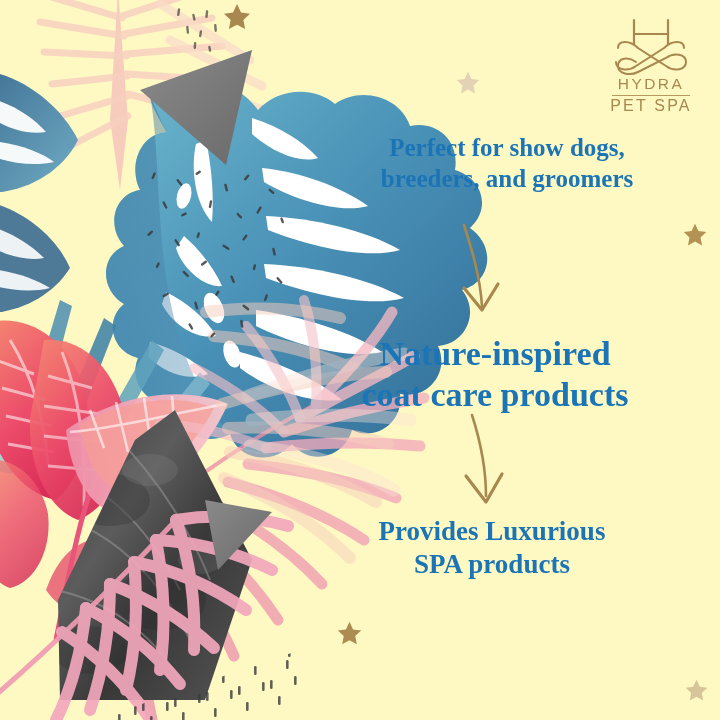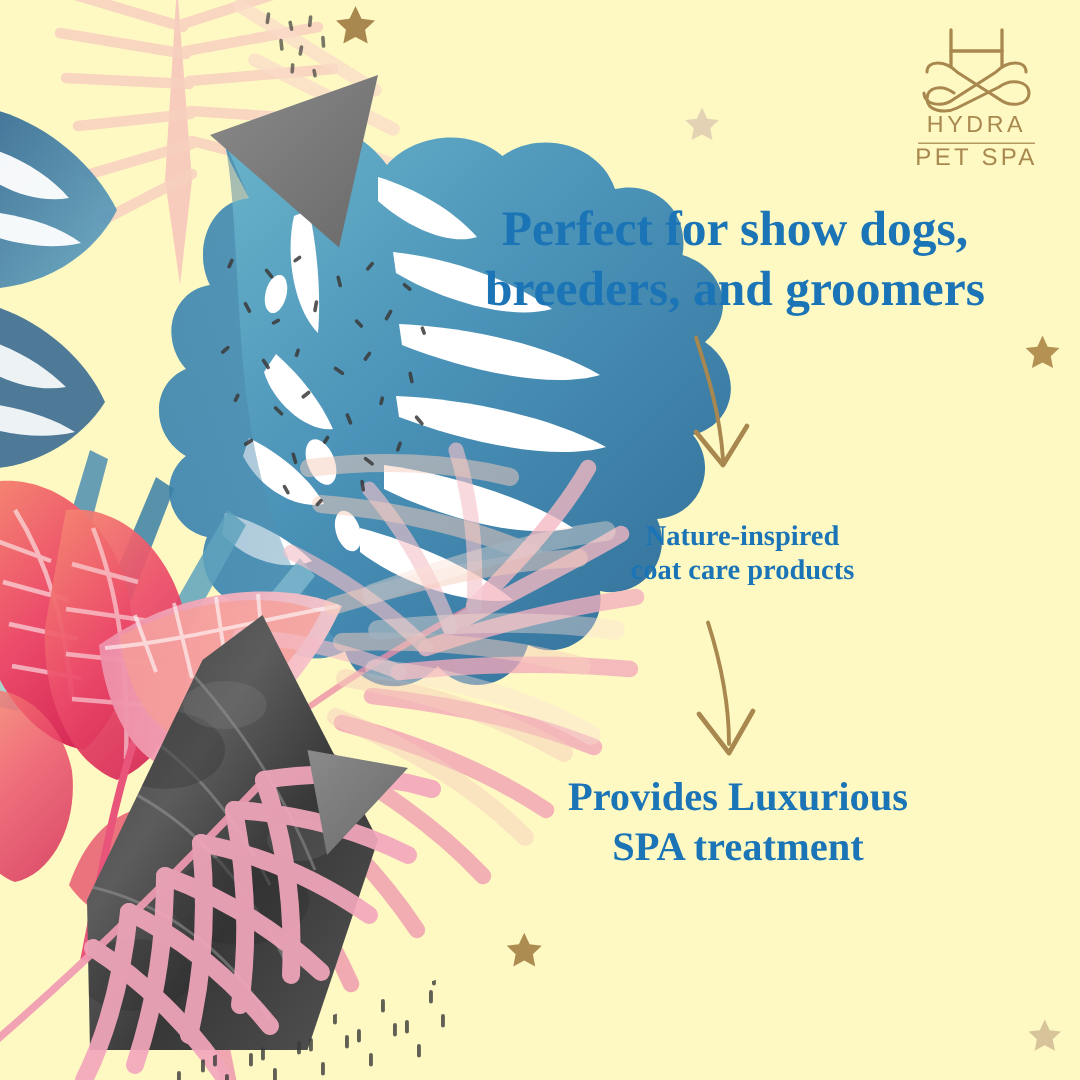--- a/index.html
+++ b/index.html
@@ -41,22 +41,22 @@
   
   .msg{
     position:absolute;
     text-align:center;
     color:#1B74B6;
     font-family:"Liberation Serif",serif;
     font-weight:bold;
     line-height:1.22;
     white-space:pre-line;
   }
-  #msg1{left:300px;top:133px;width:380px;font-size:33px;}
-  #msg2{left:330px;top:346px;width:330px;font-size:19px;}
+  #msg1{left:317px;top:133px;width:380px;font-size:25px;}
+  #msg2{left:330px;top:333px;width:330px;font-size:34px;}
   #msg3{left:312px;top:515px;width:360px;font-size:27px;}
 
   
   .arrow{position:absolute;}
   #arrow1{left:438px;top:222px;width:90px;height:104px;}
   #arrow2{left:448px;top:412px;width:90px;height:104px;}
 
   
   .star{position:absolute;}
 </style>
@@ -409,21 +409,21 @@
     <div class="logo-name">HYDRA</div>
     <div class="logo-rule"></div>
     <div class="logo-sub">PET SPA</div>
   </div>
 
   <div class="msg" id="msg1">Perfect for show dogs,
 breeders, and groomers</div>
   <div class="msg" id="msg2">Nature-inspired
 coat care products</div>
   <div class="msg" id="msg3">Provides Luxurious
-SPA treatment</div>
+SPA products</div>
 
   <svg class="arrow" id="arrow1" viewBox="0 0 90 104" xmlns="http://www.w3.org/2000/svg">
     <g fill="none" stroke="#A8884E" stroke-linecap="round">
       <path d="M26,3 C34,28 42,54 44,84" stroke-width="2.6"></path>
       <path d="M26,66 L44,88 L60,62" stroke-width="3.2" stroke-linejoin="round"></path>
     </g>
   </svg>
 
   <svg class="arrow" id="arrow2" viewBox="0 0 90 104" xmlns="http://www.w3.org/2000/svg">
     <g fill="none" stroke="#A8884E" stroke-linecap="round">

